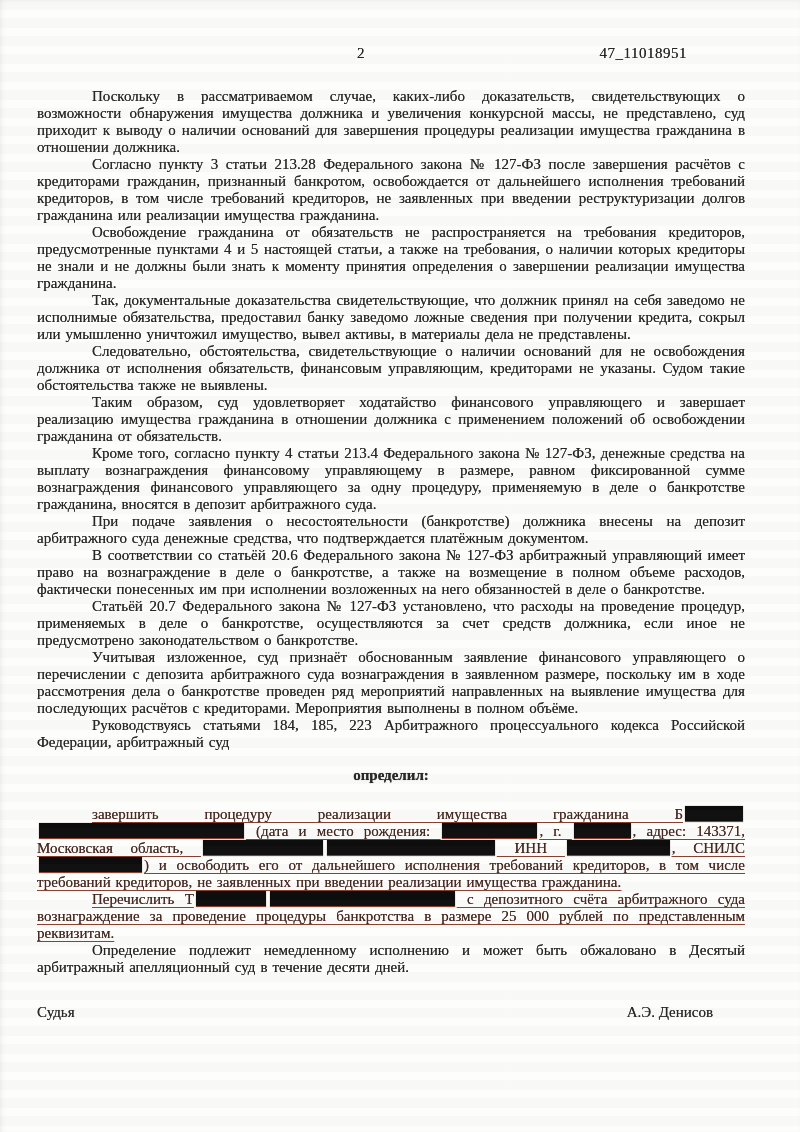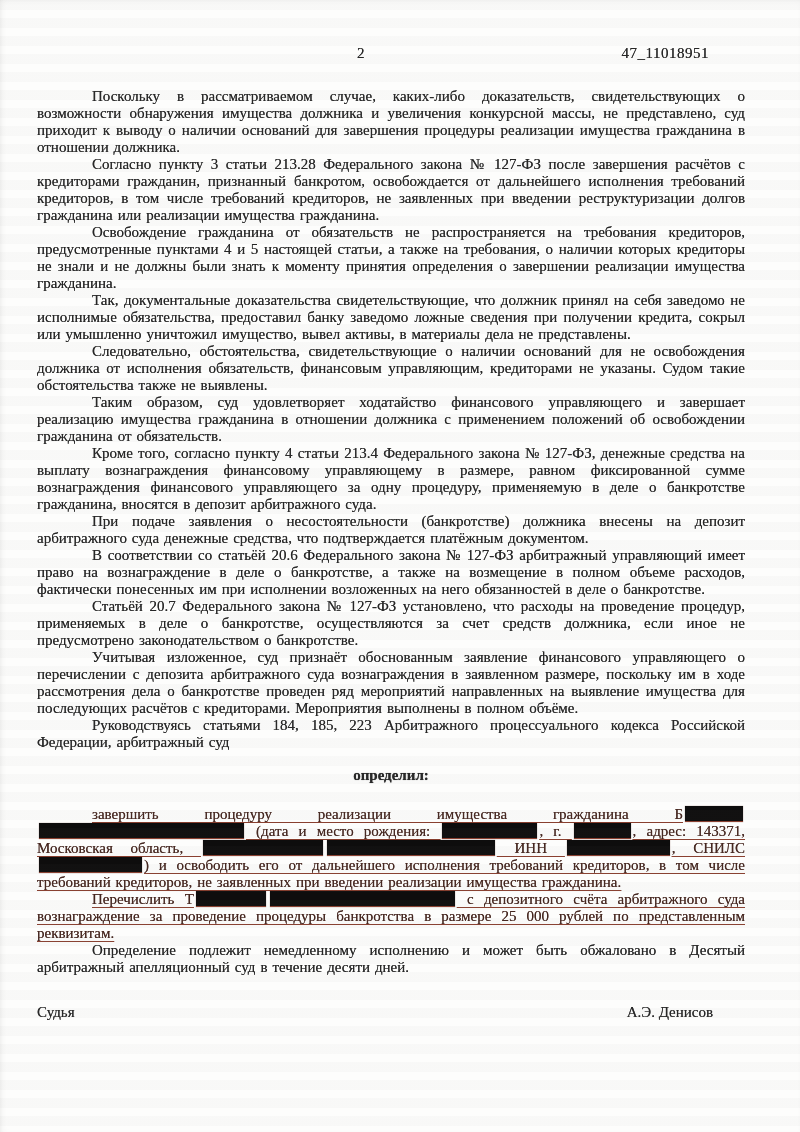--- a/index.html
+++ b/index.html
@@ -34,21 +34,21 @@
       rgba(255,255,255,0) 18px
     );
   }
   .header {
     position: relative;
     height: 22px;
     font-size: 15px;
     text-shadow: 0 0 0.6px rgba(30,30,30,0.75);
   }
   .pgnum { position: absolute; left: 320px; top: 0; }
-  .casenum { position: absolute; right: 36px; top: 0; letter-spacing: 0.5px; font-family: Liberation Serif, serif; }
+  .casenum { position: absolute; right: 58px; top: 0; letter-spacing: 0.5px; font-family: Liberation Serif, serif; }
 
   .body-text { margin-top: 21px; }
 
   .para {
     margin: 0;
     font-size: 15px;
     line-height: 17px;
     text-align: justify;
     text-indent: 55px;
     word-spacing: 1.2px;

